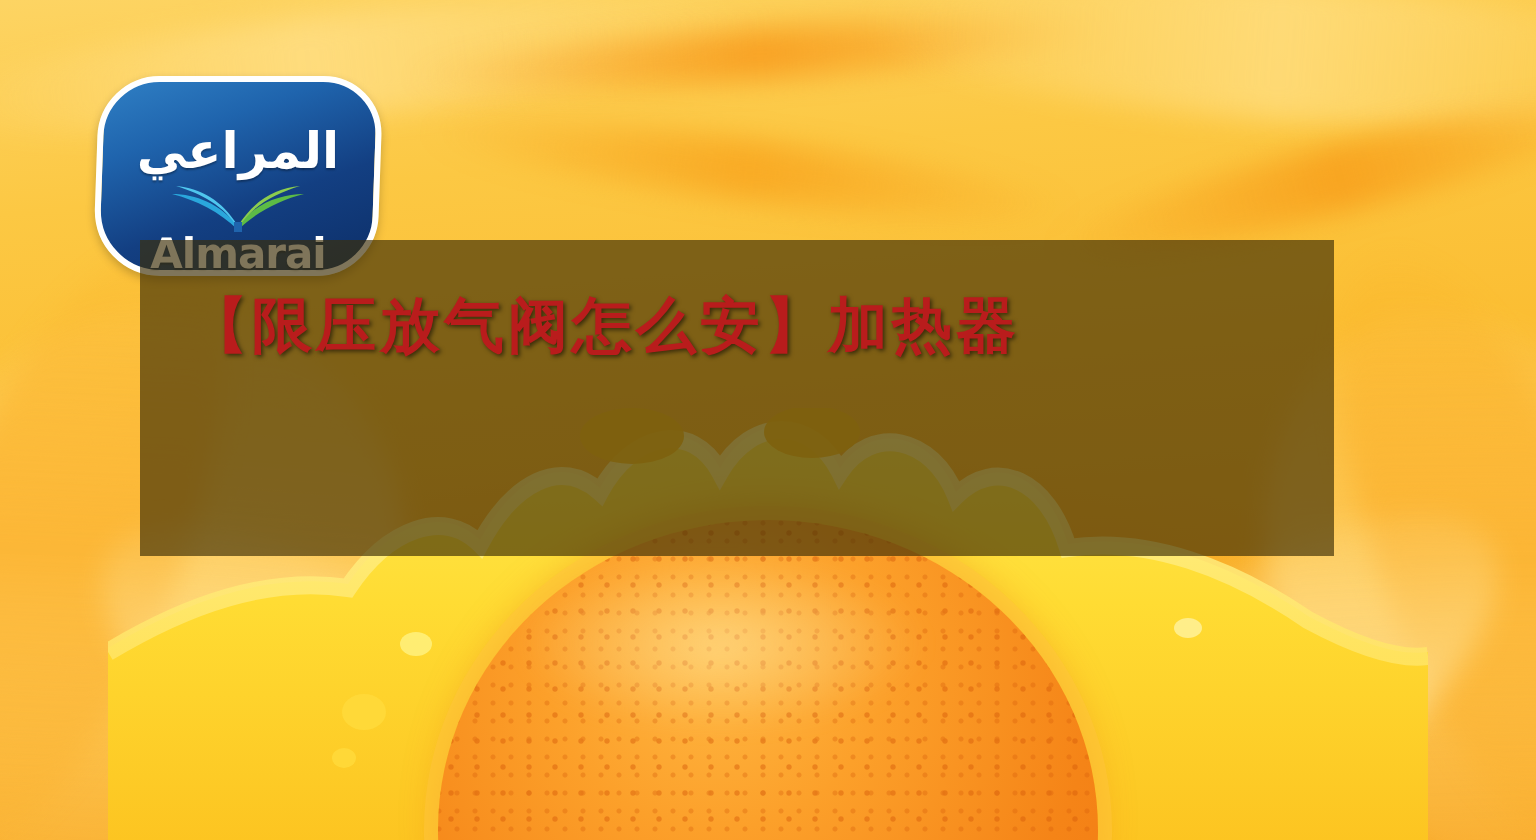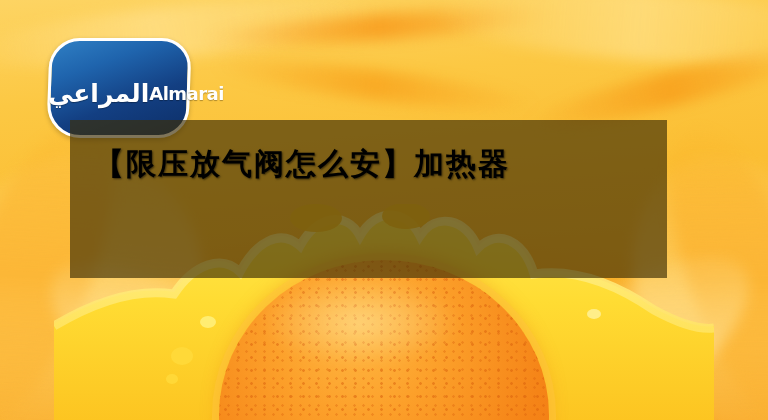--- a/index.html
+++ b/index.html
@@ -111,23 +111,23 @@
     border-radius: 30px 30px 30px 34px / 30px 30px 30px 34px;
     background: linear-gradient(160deg, #2f7fc4 0%, #1f64ad 28%, #133f82 62%, #0d2f68 100%);
     border: 3px solid #ffffff;
     box-shadow: 0 2px 5px rgba(0,0,0,.22);
     transform: skewX(-2deg);
   }
   .logo-inner {
     position: absolute;
     inset: 0;
     display: flex;
-    flex-direction: row;
+    flex-direction: column;
     align-items: center;
-    justify-content: space-between;
+    justify-content: flex-end;
     padding-top: 10px;
     box-sizing: border-box;
   }
   .logo-arabic {
     color: #ffffff;
     font-family: "DejaVu Sans", sans-serif;
     font-size: 25px;
     line-height: 1;
     font-weight: bold;
     letter-spacing: 0px;
@@ -136,41 +136,41 @@
   }
   .logo-leaf {
     width: 70px;
     height: 25px;
     margin-top: 3px;
   }
   .logo-leaf svg { display:block; width: 100%; height: 100%; }
   .logo-word {
     color: #ffffff;
     font-family: "DejaVu Sans", sans-serif;
-    font-size: 18px;
+    font-size: 21px;
     line-height: 1;
     font-weight: bold;
     letter-spacing: -0.5px;
     margin-top: 1px;
     text-shadow: 0 1px 1px rgba(0,0,0,.3);
   }
 
   
   .caption-box {
     position: absolute;
     left: 70px;
     top: 120px;
     width: 597px;
     height: 158px;
     background: rgba(60,45,5,.66);
     box-sizing: border-box;
     padding: 14px 20px 0 24px;
   }
   .caption-line {
-    color: #000000;
+    color: #b91c1c;
     font-family: "DejaVu Sans", "Liberation Sans", sans-serif;
     font-size: 30px;
     line-height: 60px;
     font-weight: bold;
     letter-spacing: 2px;
     white-space: nowrap;
     text-shadow: 1px 1px 2px rgba(0,0,0,.55);
   }
 </style>
 </head>

